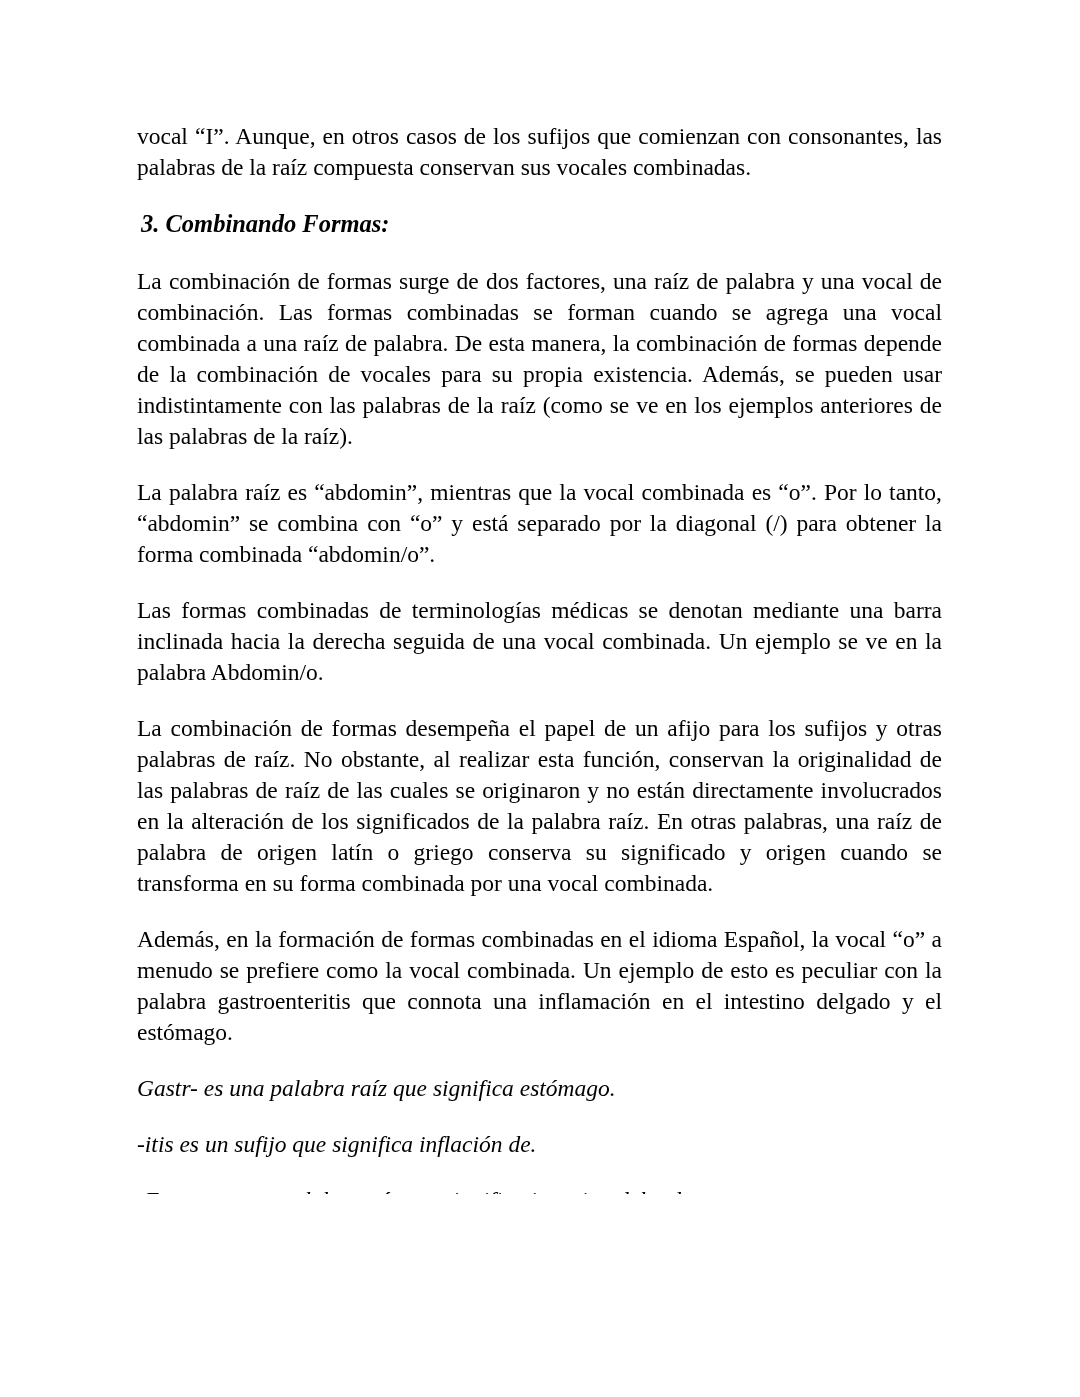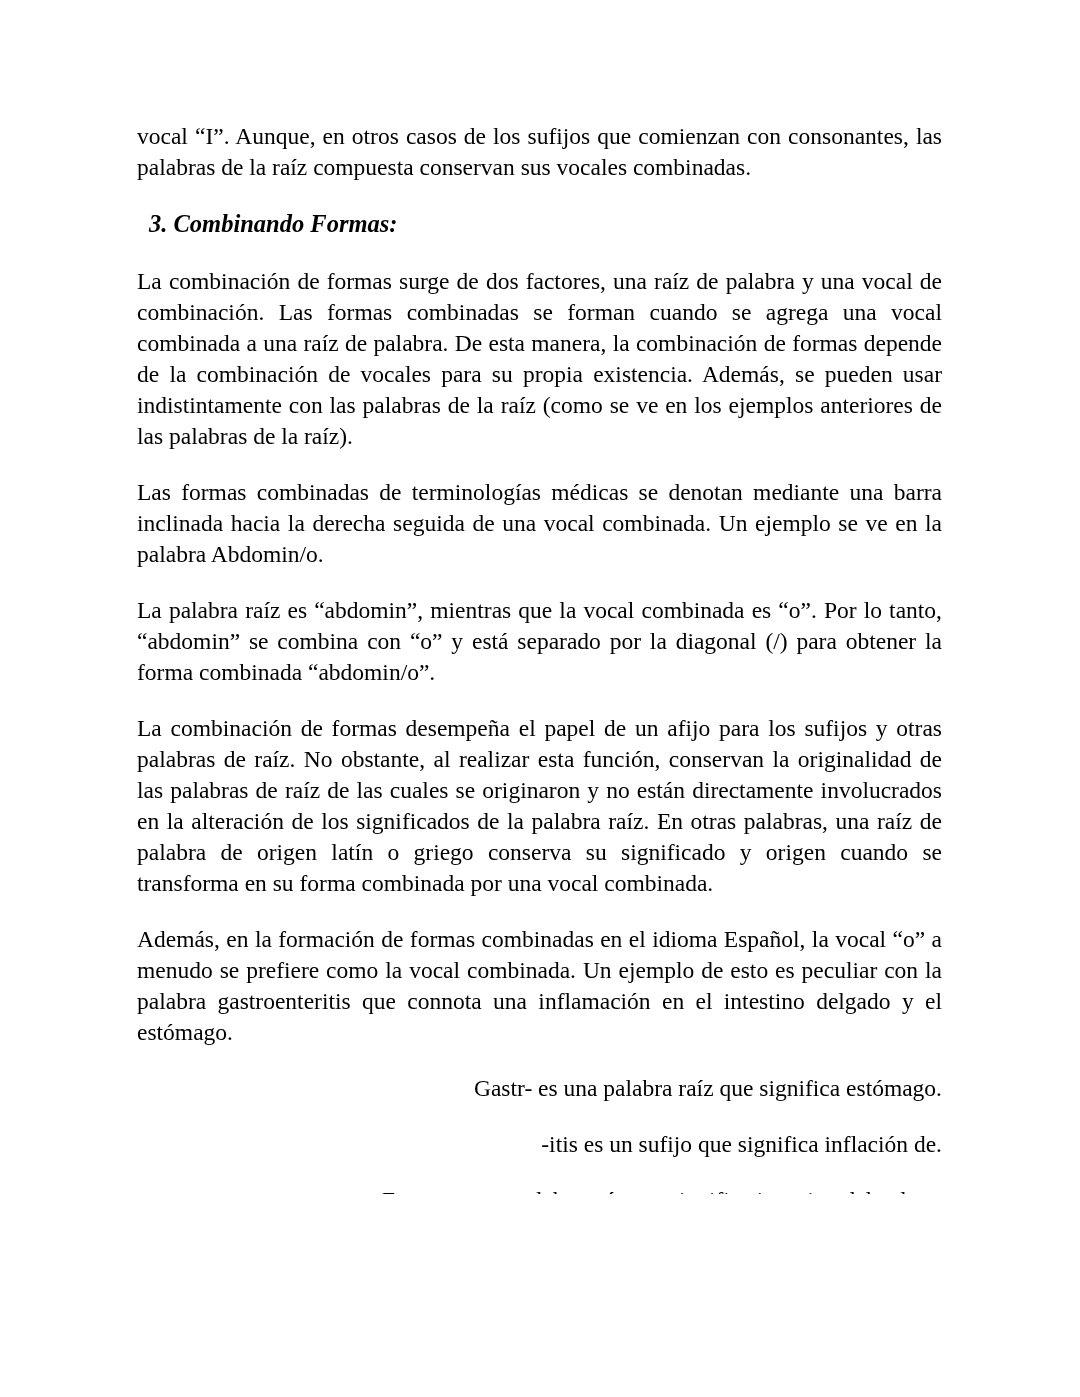--- a/index.html
+++ b/index.html
@@ -20,44 +20,45 @@
     font-size: 23.5px;
     line-height: 31px;
     overflow: hidden;
   }
   .para {
     margin: 0 0 25px 0;
     text-align: justify;
     text-justify: inter-word;
   }
   .para.last-lines {
-    text-align: right;
+    text-align: left;
+    font-style: italic;
   }
   .section-heading {
     font-size: 24.5px;
     font-weight: bold;
     font-style: italic;
-    margin: 0 0 27px 12px;
+    margin: 0 0 27px 4px;
     line-height: 31px;
   }
 </style>
 </head>
 <body>
 
 <div class="page">
 
   <p class="para">vocal “I”. Aunque, en otros casos de los sufijos que comienzan con consonantes, las palabras de la raíz compuesta conservan sus vocales combinadas.</p>
 
   <h2 class="section-heading">3. Combinando Formas:</h2>
 
   <p class="para">La combinación de formas surge de dos factores, una raíz de palabra y una vocal de combinación. Las formas combinadas se forman cuando se agrega una vocal combinada a una raíz de palabra. De esta manera, la combinación de formas depende de la combinación de vocales para su propia existencia. Además, se pueden usar indistintamente con las palabras de la raíz (como se ve en los ejemplos anteriores de las palabras de la raíz).</p>
 
+  <p class="para">La palabra raíz es “abdomin”, mientras que la vocal combinada es “o”. Por lo tanto, “abdomin” se combina con “o” y está separado por la diagonal (/) para obtener la forma combinada “abdomin/o”.</p>
+
   <p class="para">Las formas combinadas de terminologías médicas se denotan mediante una barra inclinada hacia la derecha seguida de una vocal combinada. Un ejemplo se ve en la palabra Abdomin/o.</p>
-
-  <p class="para">La palabra raíz es “abdomin”, mientras que la vocal combinada es “o”. Por lo tanto, “abdomin” se combina con “o” y está separado por la diagonal (/) para obtener la forma combinada “abdomin/o”.</p>
 
   <p class="para">La combinación de formas desempeña el papel de un afijo para los sufijos y otras palabras de raíz. No obstante, al realizar esta función, conservan la originalidad de las palabras de raíz de las cuales se originaron y no están directamente involucrados en la alteración de los significados de la palabra raíz. En otras palabras, una raíz de palabra de origen latín o griego conserva su significado y origen cuando se transforma en su forma combinada por una vocal combinada.</p>
 
   <p class="para">Además, en la formación de formas combinadas en el idioma Español, la vocal “o” a menudo se prefiere como la vocal combinada. Un ejemplo de esto es peculiar con la palabra gastroenteritis que connota una inflamación en el intestino delgado y el estómago.</p>
 
   <p class="para last-lines">Gastr- es una palabra raíz que significa estómago.</p>
 
   <p class="para last-lines">-itis es un sufijo que significa inflación de.</p>
 
   <p class="para last-lines">-Enter- es otra palabra raíz que significa intestino delgado; y</p>

